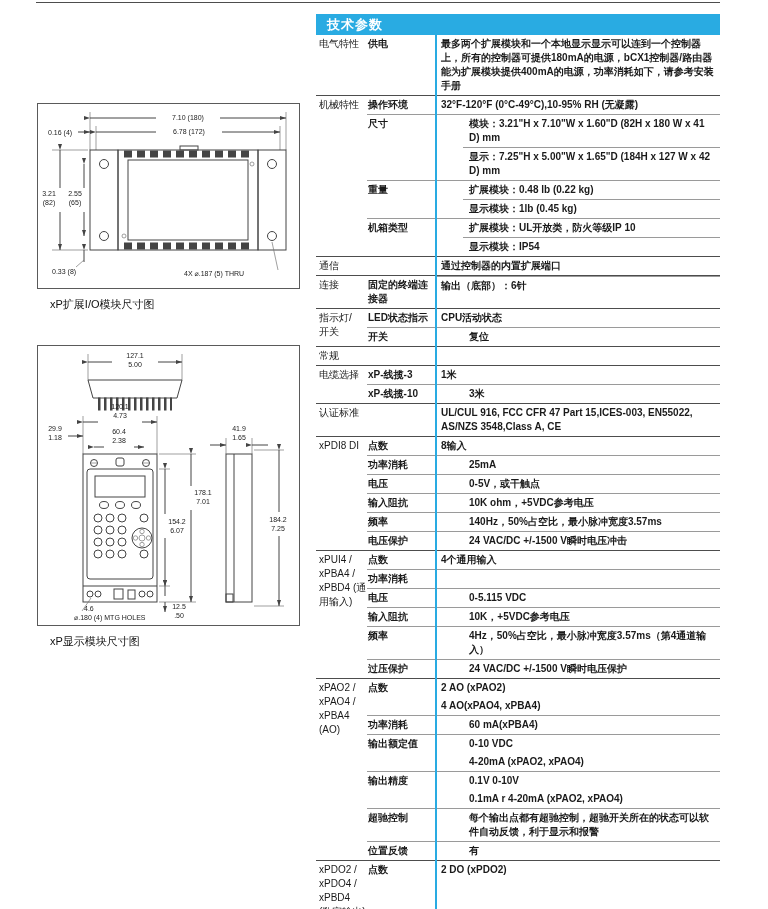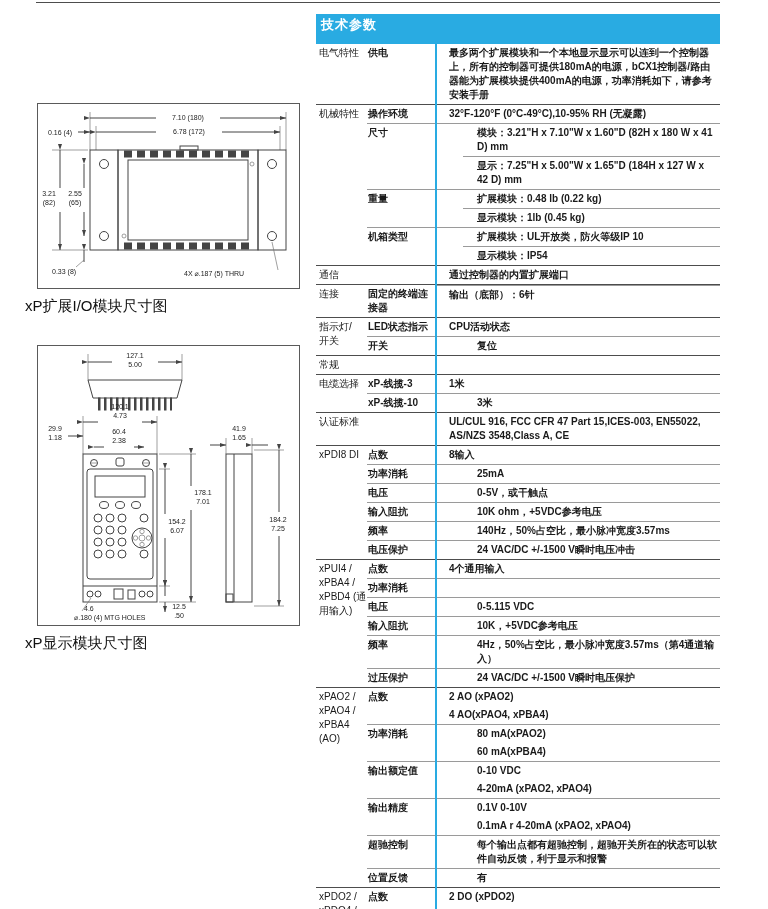--- a/index.html
+++ b/index.html
@@ -4,40 +4,40 @@
 <style>
   * { margin:0; padding:0; box-sizing:border-box; }
   html,body { width:768px; height:909px; background:#fff; overflow:hidden;
     font-family:"Liberation Sans","DejaVu Sans",sans-serif; color:#1a1a1a; position:relative; }
 
   .toprule { position:absolute; left:36px; top:2px; width:684px; height:1px; background:#4d4d4d; }
 
   .fig { position:absolute; border:1px solid #5a5a5a; background:#fff; }
   #fig1 { left:37px; top:103px; width:263px; height:186px; }
   #fig2 { left:37px; top:345px; width:263px; height:281px; }
-  .figcap { position:absolute; left:25px; font-size:15px; color:#111; }
+  .figcap { position:absolute; left:50px; font-size:11px; color:#111; }
   #cap1 { top:297px; }
   #cap2 { top:634px; }
 
   
   #spec { position:absolute; left:316px; top:14px; width:404px; }
   #spec-title { background:#29ABE2; color:#fff; font-weight:bold; font-size:13px;
-    height:30px; line-height:21px; padding-left:5px; letter-spacing:1px; }
+    height:21px; line-height:21px; padding-left:11px; letter-spacing:1px; }
   #tbody { position:relative; border-bottom:1px solid #4d4d4d; font-size:10px; line-height:14px; }
   #tbody::after { content:""; position:absolute; left:119px; top:0; bottom:0; width:2px;
     background:#29ABE2; pointer-events:none; }
   .tgroup { display:flex; border-top:1px solid #4d4d4d; }
   .tgroup:first-child { border-top:none; }
   .tcat { width:51px; flex:none; padding:2px 0 2px 3px; white-space:pre-line; }
   .trows { flex:1; display:flex; flex-direction:column; }
   .trow { display:flex; flex:1;font-weight:bold; }
   .trow.sep { border-top:1px solid #9a9a9a;gap:28px; }
   .tlabel { width:68px; flex:none; padding:2px 2px 2px 1px; }
   .tvals { flex:1; display:flex; flex-direction:column; }
-  .tval { padding:2px 3px 2px 14px; }
+  .tval { padding:2px 3px 2px 6px; }
   .tval.vsep { border-top:1px solid #9a9a9a; }
 
   
   .ln { stroke:#444; fill:none; stroke-width:1; }
   .tn { stroke:#777; fill:none; stroke-width:0.7; }
   .comb { stroke:#444; fill:none; }
   .dim { font-size:7px; fill:#222; }
   .dimc { text-anchor:middle; }
   svg { display:block; }
 </style>
@@ -427,21 +427,20 @@
           <div class="trow">
             <div class="tlabel">点数</div>
             <div class="tvals">
               <div class="tval">2 AO (xPAO2)</div>
               <div class="tval">4 AO(xPAO4, xPBA4)</div>
             </div>
           </div>
           <div class="trow sep">
             <div class="tlabel">功率消耗</div>
             <div class="tvals">
-              <div class="tval">80 mA(xPAO2)</div>
               <div class="tval">60 mA(xPBA4)</div>
             </div>
           </div>
           <div class="trow sep">
             <div class="tlabel">输出额定值</div>
             <div class="tvals">
               <div class="tval">0-10 VDC</div>
               <div class="tval">4-20mA (xPAO2, xPAO4)</div>
             </div>
           </div>

